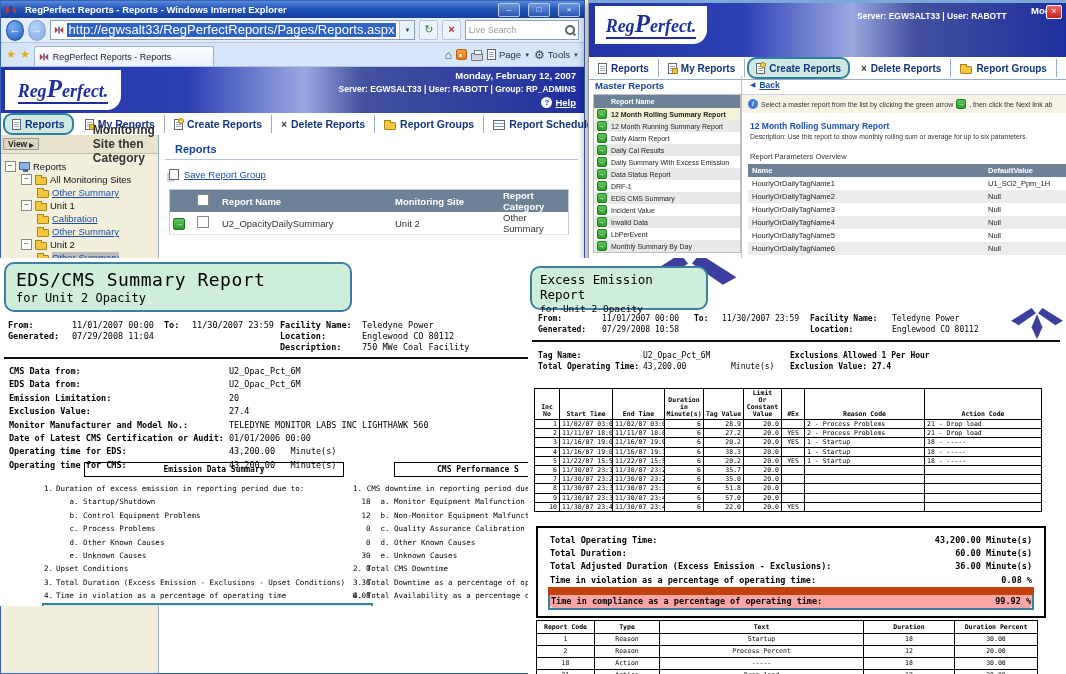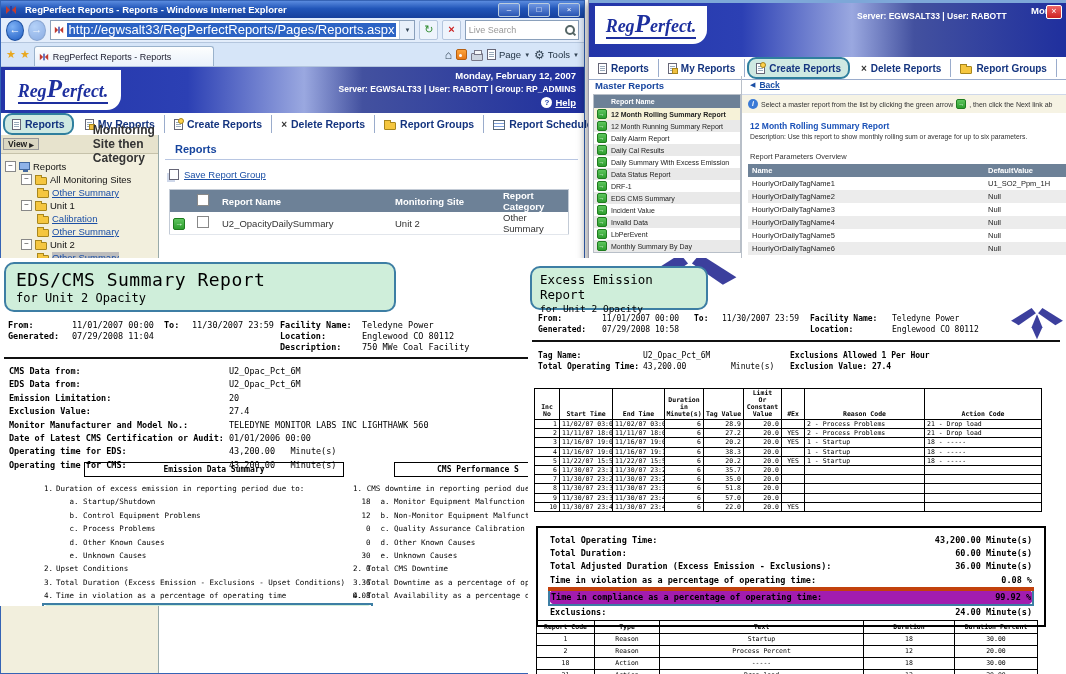--- a/index.html
+++ b/index.html
@@ -157,21 +157,21 @@
   .p-table{margin-left:6px;width:340px;table-layout:fixed;font-size:7.5px;}
   .p-table th{background:#6d8197;color:#fff;font-weight:bold;text-align:left;height:13px;padding:0 4px;}
   .p-table th:first-child{width:228px;}
   .p-table td{height:13px;padding:0 4px;color:#222;white-space:nowrap;}
   .p-table tbody tr:nth-child(even) td{background:#ececec;}
 
   
   .doc{font-family:"DejaVu Sans Mono",monospace;color:#000;background:#fff;position:absolute;overflow:hidden;}
   .greenbox{position:absolute;background:#cfeeda;border:2px solid #3d7ea4;border-radius:10px;box-sizing:border-box;}
   .eds{left:0;top:258px;width:544px;height:348px;z-index:2;}
-  .edstitle{left:4px;top:4px;width:392px;height:50px;padding:5px 10px;}
+  .edstitle{left:4px;top:4px;width:348px;height:50px;padding:5px 10px;}
   .edstitle .t1{font-size:18px;letter-spacing:.5px;}
   .edstitle .t2{font-size:12px;margin-top:1px;}
   .edsmeta{position:absolute;left:8px;top:62px;width:530px;font-size:8.5px;line-height:11px;}
   .mright{position:absolute;left:272px;top:0;}
   .edshr{position:absolute;left:4px;top:99px;width:524px;border-top:2px solid #111;}
   .kvt{position:absolute;left:8px;top:107px;width:520px;font-size:8.5px;}
   .kvt td{line-height:11.4px;white-space:pre;}
   .kvt td:first-child{width:218px;font-weight:bold;}
   .secbox{position:absolute;}
   .boxhead{border:1px solid #000;text-align:center;font-weight:bold;font-size:8px;padding:2px 0;margin-left:42px;}
@@ -203,21 +203,21 @@
   .inc-table th:nth-child(3){width:49px;} .inc-table th:nth-child(4){width:36px;}
   .inc-table th:nth-child(5){width:37px;} .inc-table th:nth-child(6){width:35px;margin-left:40px;}
   .inc-table th:nth-child(7){width:20px;} .inc-table th:nth-child(8){width:117px;}
   .inc-table td:nth-child(1),.inc-table td:nth-child(4),.inc-table td:nth-child(5),
   .inc-table td:nth-child(6){text-align:right;}
   .inc-table td:nth-child(7){text-align:center;}
   .sumbox{position:absolute;left:8px;top:268px;width:510px;border:2px solid #000;padding:6px 10px;box-sizing:border-box;}
   .sum-table{width:100%;font-size:8.5px;font-weight:bold;}
   .sum-table td{line-height:11.2px;}
   .sum-table td:last-child{text-align:right;}
-  .sum-table tr.hl td{background:#a21caf;border-top:4px solid #c2410c;border-bottom:2px solid #3d7ea4;margin-top:47px;}
+  .sum-table tr.hl td{background:#fca5a5;border-top:8px solid #c2410c;border-bottom:2px solid #3d7ea4;margin-top:47px;}
   .sum-table tr.hl td:first-child{border-left:2px solid #3d7ea4;border-radius:7px 0 0 7px;}
   .sum-table tr.hl td:last-child{border-right:2px solid #3d7ea4;border-radius:0 7px 7px 0;}
   .code-table{position:absolute;left:8px;top:362px;width:502px;table-layout:fixed;font-size:6.5px;border:1px solid #000;}
   .code-table th{border:1px solid #000;font-weight:bold;text-align:center;height:10px;}
   .code-table td{border:1px solid #000;text-align:center;line-height:9px;}
   .code-table th:nth-child(1){width:55px;} .code-table th:nth-child(2){width:62px;}
   .code-table th:nth-child(4){width:88px;} .code-table th:nth-child(5){width:80px;}
 </style>
 </head>
 <body>
@@ -889,24 +889,20 @@
               <td>36.00 Minute(s)</td>
             </tr>
             <tr>
               <td>Time in violation as a percentage of operating time:</td>
               <td>0.08 %</td>
             </tr>
             <tr class="hl">
               <td>Time in compliance as a percentage of operating time:</td>
               <td>99.92 %</td>
             </tr>
-            <tr>
-              <td>Exclusions:</td>
-              <td>24.00 Minute(s)</td>
-            </tr>
           </tbody>
         </table>
     </div>
     <table class="code-table">
       <thead>
         <tr>
           <th>Report Code</th>
           <th>Type</th>
           <th>Text</th>
           <th>Duration</th>

